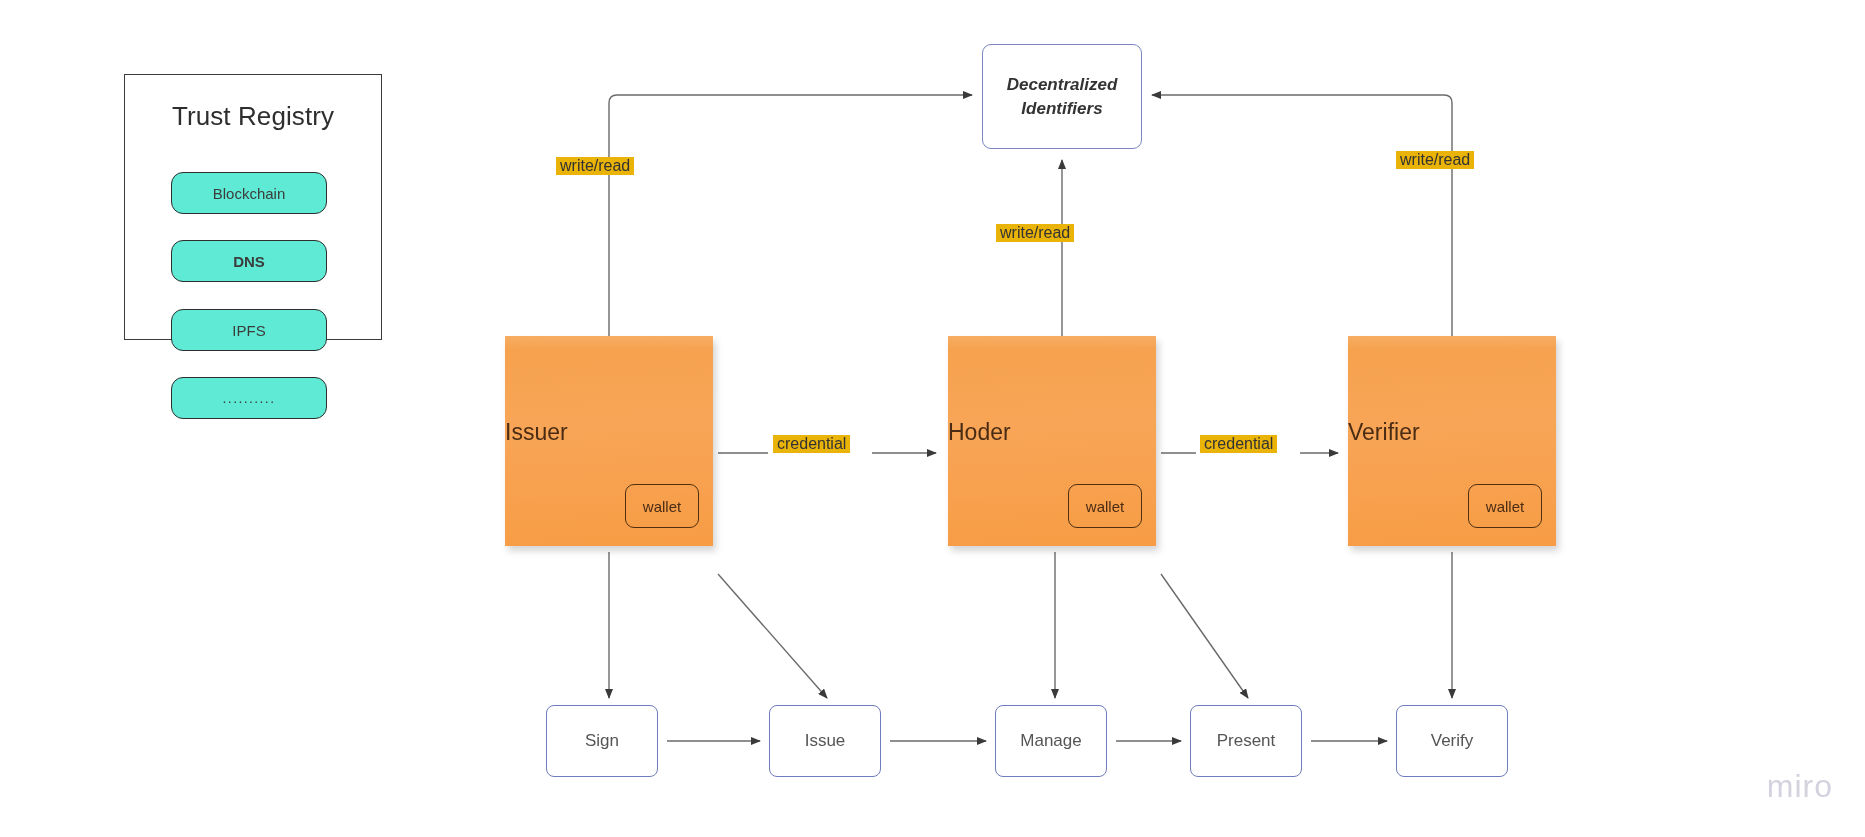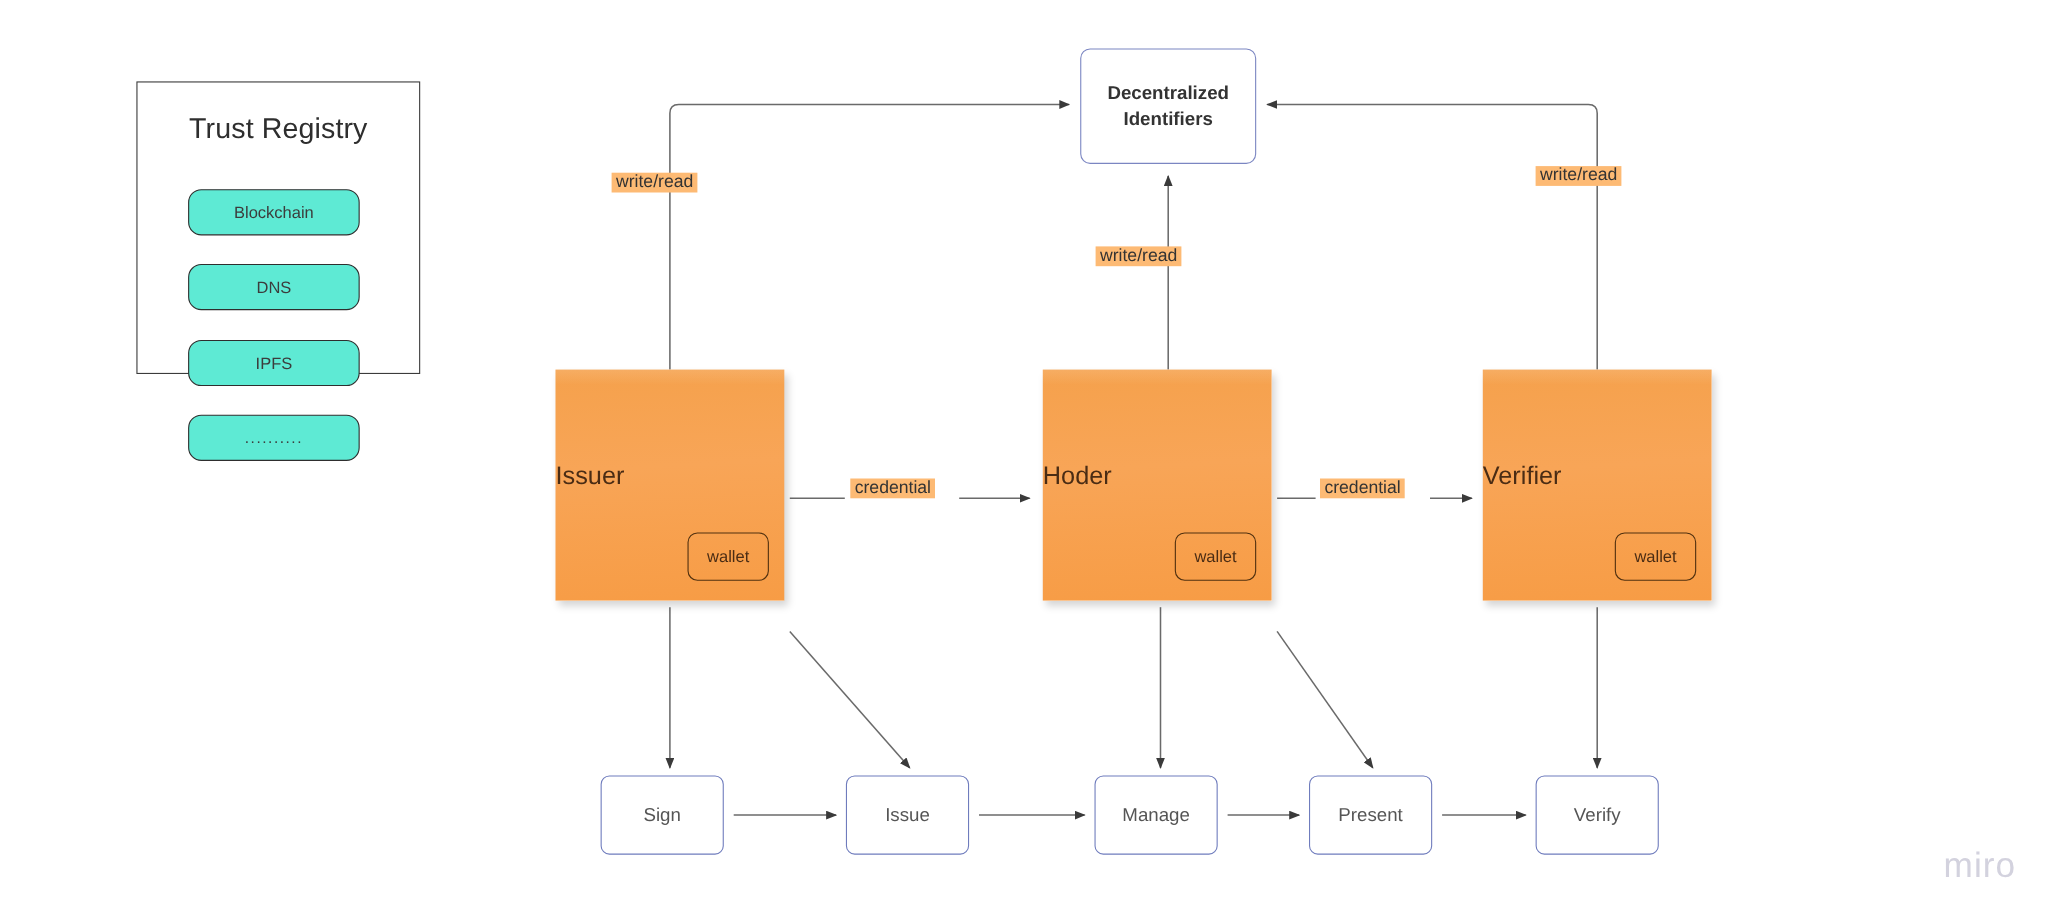--- a/index.html
+++ b/index.html
@@ -57,21 +57,21 @@
     border-radius: 12px;
     background: #5eead4;
     box-sizing: border-box;
     display: flex;
     align-items: center;
     justify-content: center;
     font-size: 15px;
     color: #3c3c3c;
   }
   .ri0 { top: 97px; }
-  .ri1 { top: 165px; }
+  .ri1 { top: 165px; font-weight: bold; }
   .ri2 { top: 234px; }
   .ri3 { top: 302px; }
   .ri3 .lbl { letter-spacing: 1.4px; font-size: 14px; }
 
   
   .did-box {
     position: absolute;
     left: 982px;
     top: 44px;
     width: 160px;
@@ -81,20 +81,21 @@
     background: #ffffff;
     box-sizing: border-box;
     display: flex;
     align-items: center;
     justify-content: center;
     text-align: center;
     font-size: 17px;
     font-weight: bold;
     color: #333333;
     line-height: 1.37;
+    font-style: italic;
   }
 
   
   .sticky {
     position: absolute;
     width: 208px;
     height: 210px;
     background: linear-gradient(177deg, #f5a14c 0%, #f8a557 42%, #f79c45 100%);
     box-shadow: 3px 5px 7px rgba(0,0,0,0.17);
   }
@@ -155,21 +156,21 @@
   .p1 { left: 769px; }
   .p2 { left: 995px; }
   .p3 { left: 1190px; }
   .p4 { left: 1396px; }
 
   
   .edge-label {
     position: absolute;
     font-size: 16px;
     color: #333333;
-    background: #fdba74;
+    background: #eab308;
     padding: 0 4px;
     white-space: nowrap;
   }
   .el-left   { left: 556px;  top: 157px; }
   .el-mid    { left: 996px;  top: 224px; }
   .el-right  { left: 1396px; top: 151px; }
   .el-cred1  { left: 773px;  top: 435px; }
   .el-cred2  { left: 1200px; top: 435px; }
 
   

